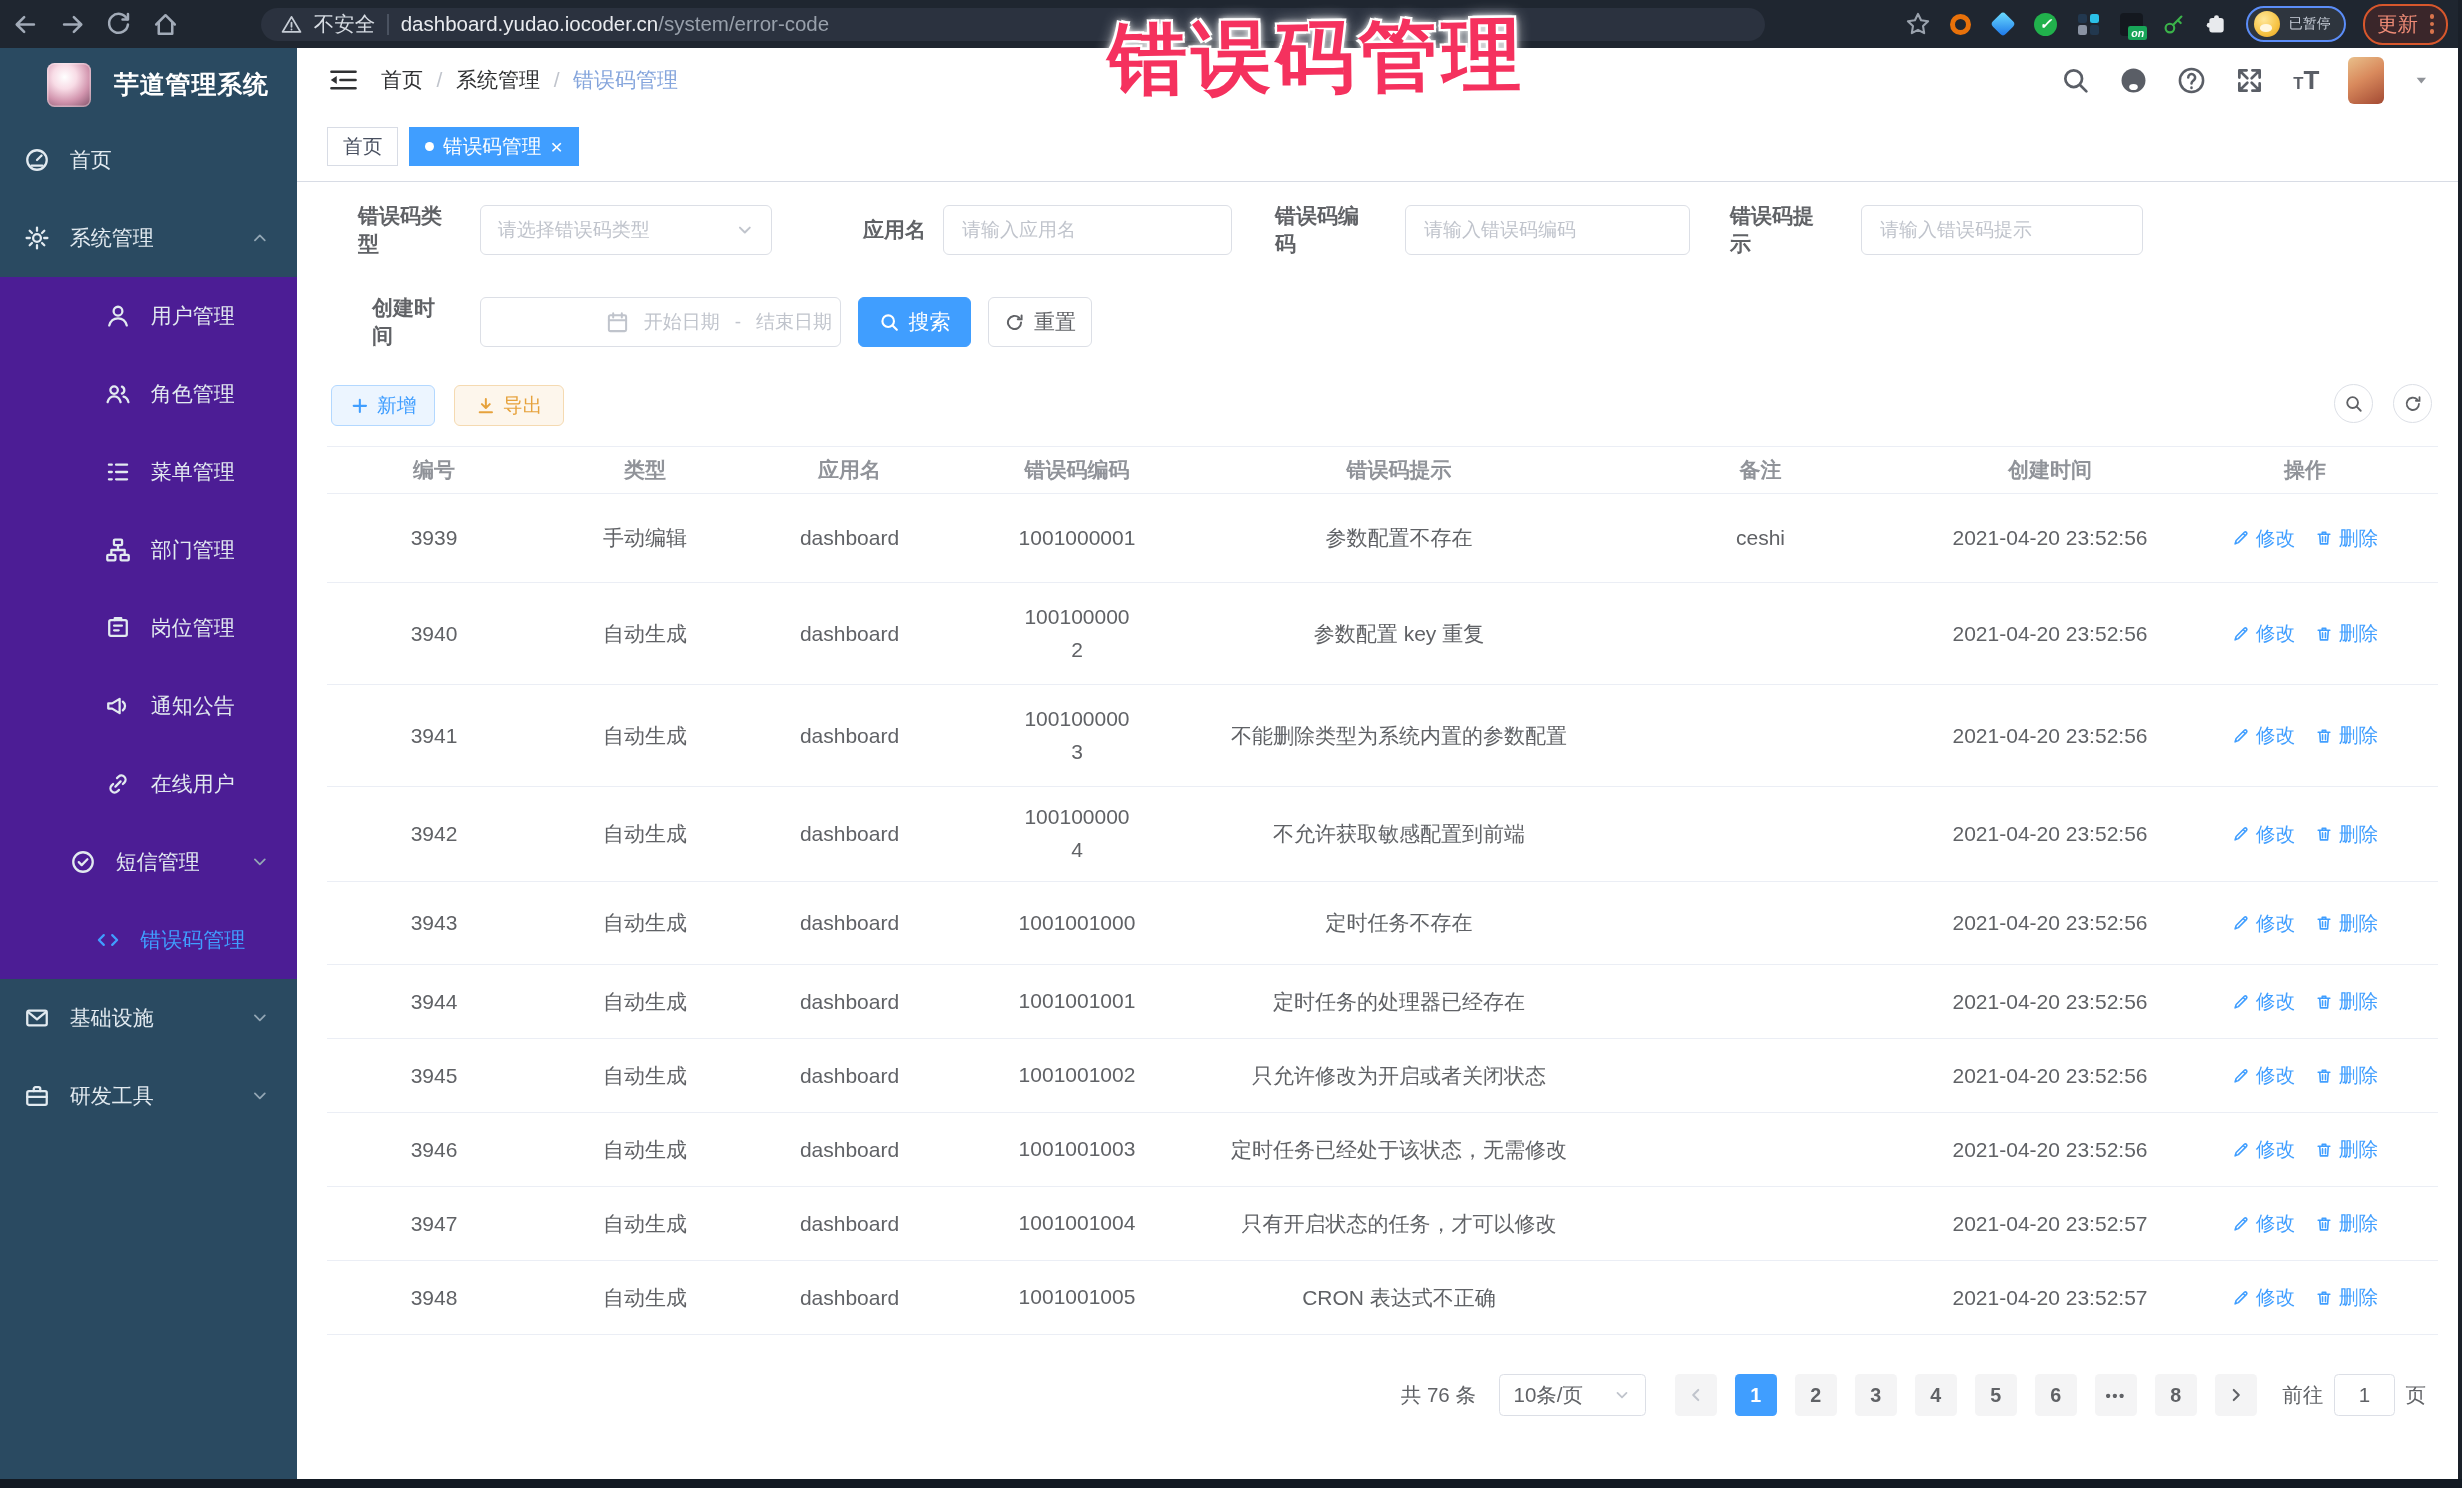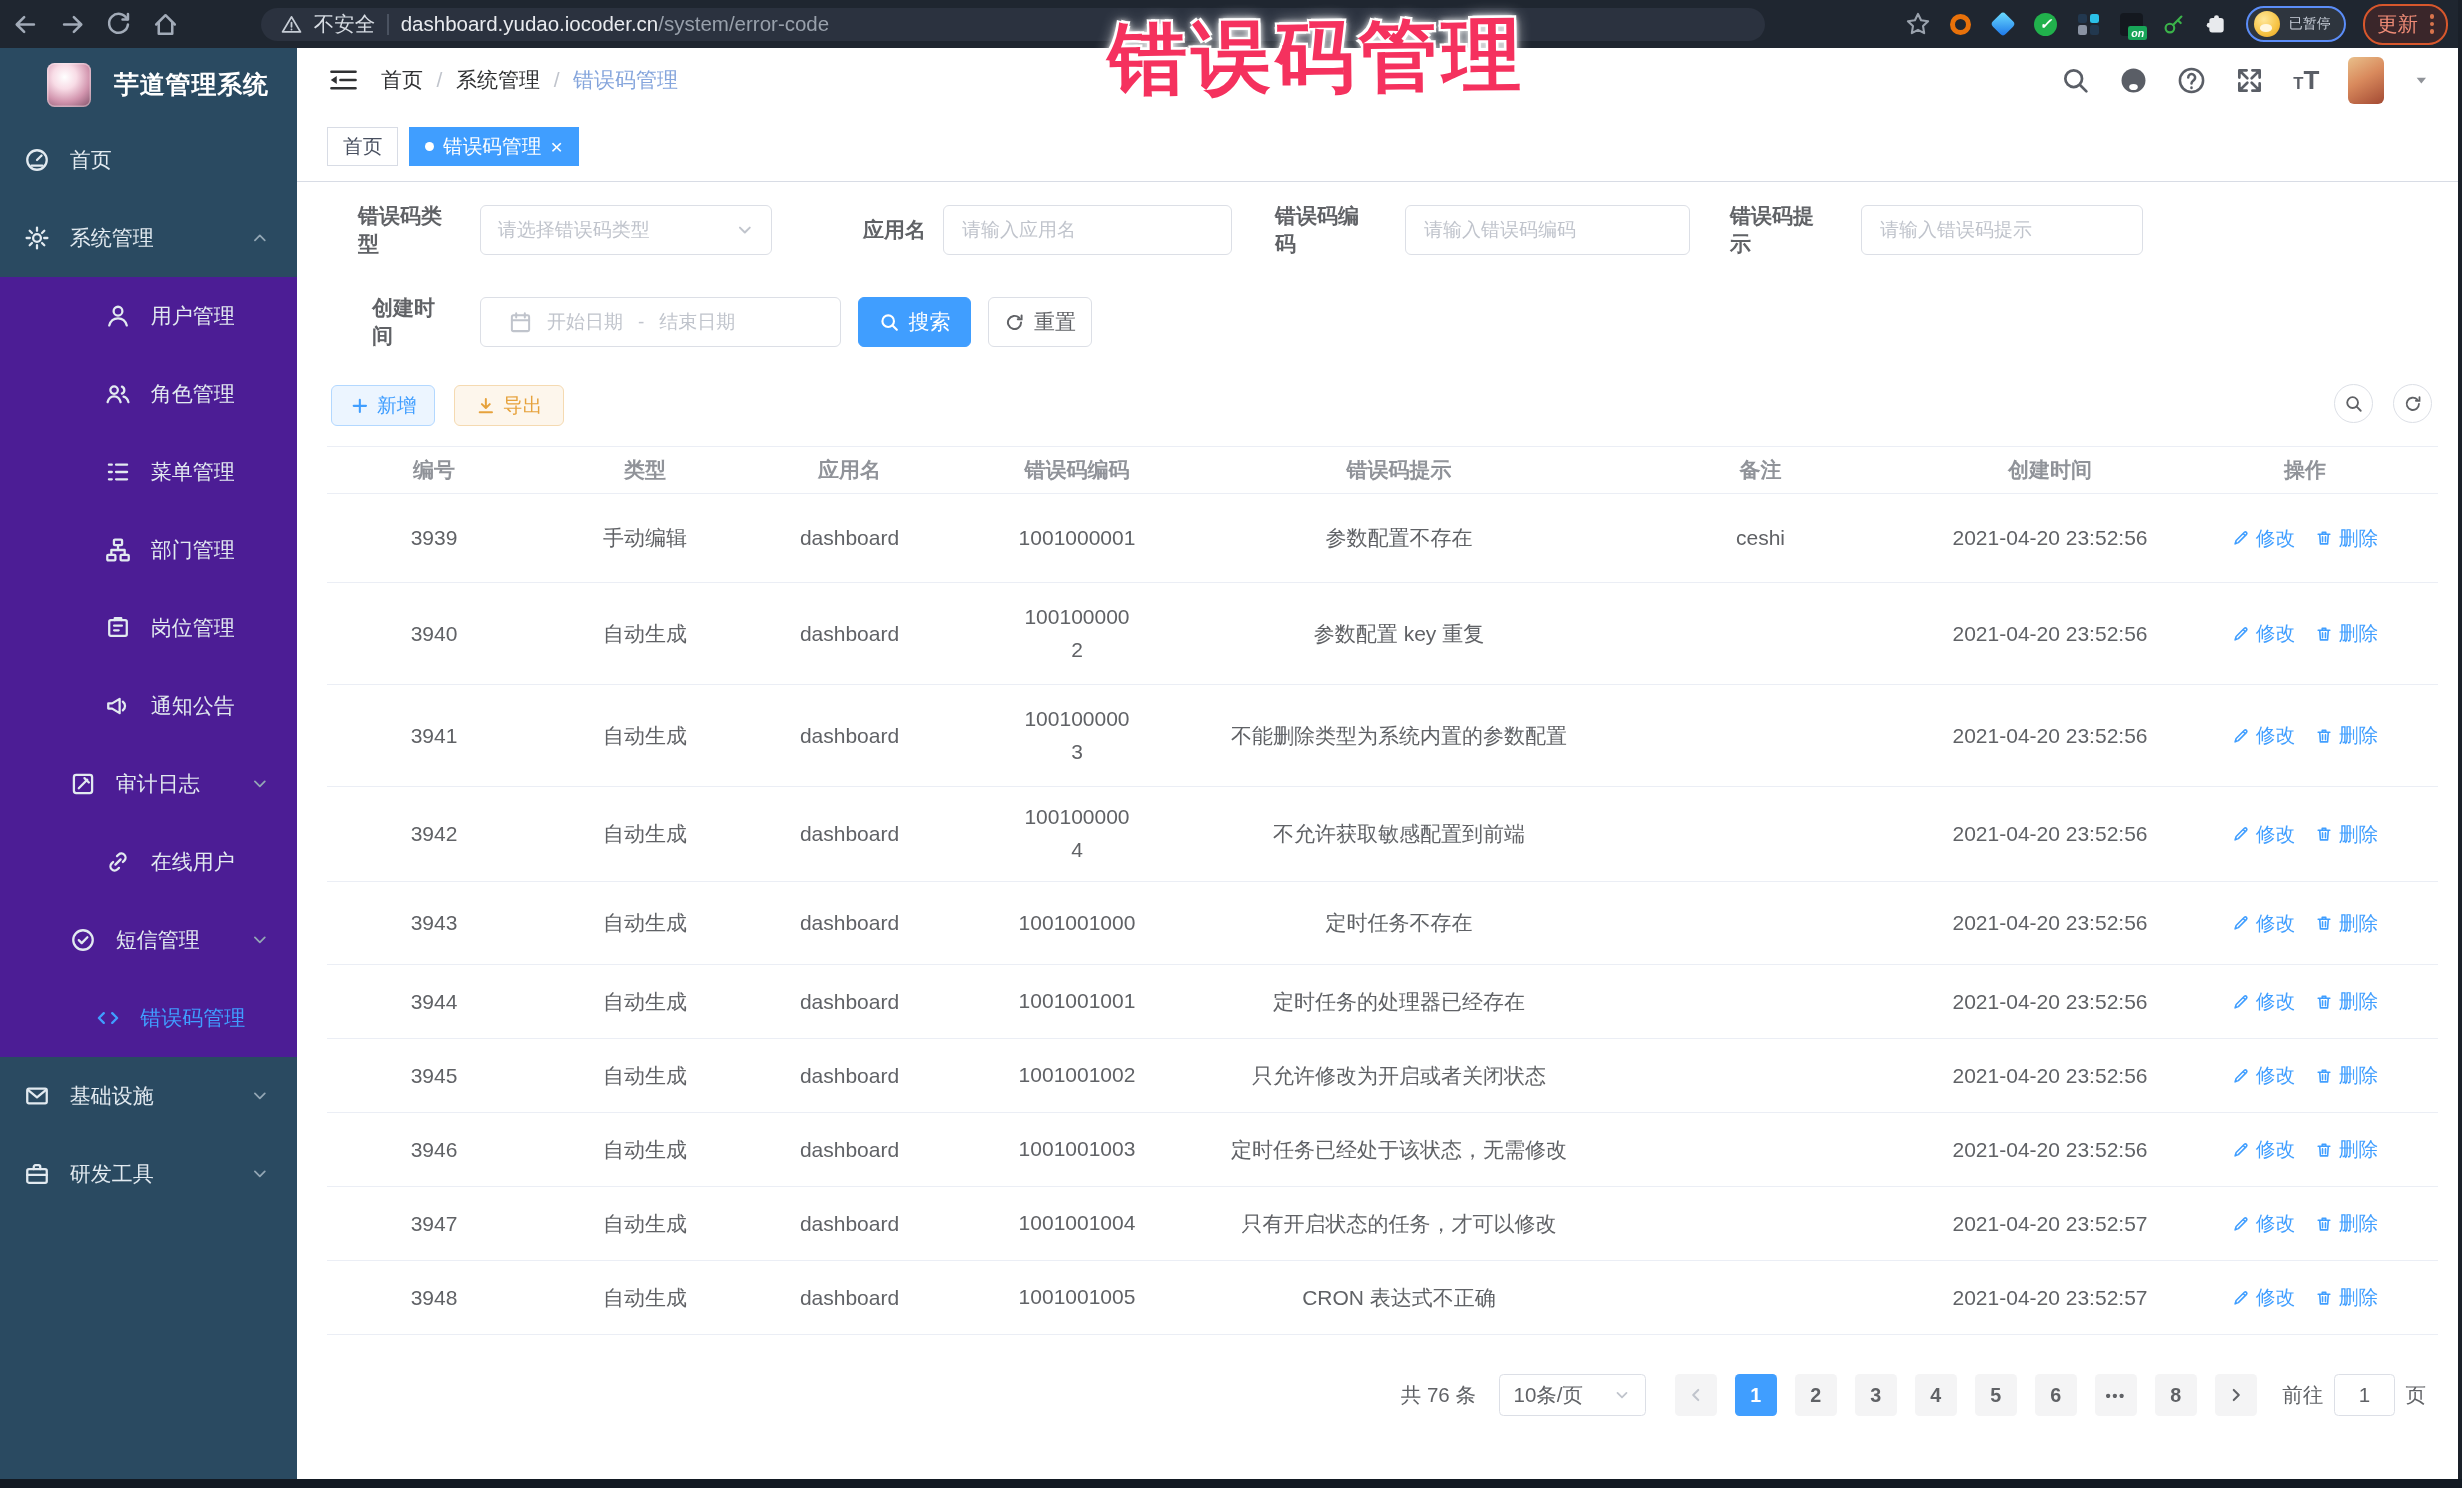--- a/index.html
+++ b/index.html
@@ -85,21 +85,21 @@
 
   
   .content { position:absolute; left:297px; top:182px; right:0; bottom:9px; background:#fff; z-index:5; }
   .f-label { position:absolute; height:50px; display:flex; align-items:center; justify-content:flex-end; font-weight:700; color:#606266; font-size:21px; }
   .f-ctrl { position:absolute; height:50px; border:1.5px solid #dcdfe6; border-radius:6px; background:#fff; font-size:19px; }
   .f-select { display:flex; align-items:center; justify-content:space-between; padding:0 16.7px; cursor:pointer; }
   .f-select .ph { color:#c0c4cc; }
   .f-select .chev { color:#c0c4cc; } .f-select .chev svg { width:19.7px; height:19.7px; }
   input.f-ctrl { padding:0 18px; color:#606266; outline:none; }
   input.f-ctrl::placeholder { color:#c0c4cc; }
-  .f-range { display:flex; align-items:center; gap:15px; padding:0 28px; color:#c0c4cc; cursor:pointer; }
+  .f-range { display:flex; align-items:center; gap:15px; padding:0 8px; color:#c0c4cc; cursor:pointer;justify-content:flex-end; }
   .f-range .cal { color:#c0c4cc; } .f-range .cal svg { width:23px; height:23px; }
   .btn { position:absolute; height:50px; border-radius:6px; display:flex; align-items:center; justify-content:center; gap:9px; font-size:21px; cursor:pointer; border:1.5px solid transparent; }
   .btn svg { width:21px; height:21px; }
   .btn-search { background:#409eff; color:#fff; border-color:#409eff; }
   .btn-reset { background:#fff; color:#606266; border-color:#dcdfe6; }
   .btn-sm { position:absolute; height:41px; border-radius:6px; display:flex; align-items:center; justify-content:center; gap:7.6px; font-size:19.7px; cursor:pointer; }
   .btn-add { background:#ecf5ff; border:1.5px solid #b3d8ff; color:#409eff; }
   .btn-export { background:#fdf6ec; border:1.5px solid #f5dab1; color:#e6a23c; }
   .btn-sm svg { width:19.7px; height:19.7px; }
   .circle-btn { position:absolute; width:39px; height:39px; border:1.5px solid #dcdfe6; border-radius:50%; display:flex; align-items:center; justify-content:center; color:#606266; cursor:pointer; background:#fff; }
@@ -312,34 +312,20 @@
           <span class="s-label">岗位管理</span>
         </div>
         <div class="side-item sub">
           <span class="s-icon">
             <svg viewBox="0 0 16 16" fill="none" stroke="currentColor" stroke-width="1.4" stroke-linecap="round" stroke-linejoin="round">
               <path d="M2 6.4v3.2h2.4L9 12.4V3.6L4.4 6.4H2z"></path>
               <path d="M11 5.4a3.2 3.2 0 010 5.2"></path>
             </svg>
           </span>
           <span class="s-label">通知公告</span>
-        </div>
-        <div class="side-item sub">
-          <span class="s-icon">
-            <svg viewBox="0 0 16 16" fill="none" stroke="currentColor" stroke-width="1.4" stroke-linecap="round" stroke-linejoin="round">
-              <rect x="2.4" y="2.4" width="11.2" height="11.2" rx="1.4"></rect>
-              <path d="M5.4 10.6l5.2-5.2M8.9 4.4l2.7 2.7"></path>
-            </svg>
-          </span>
-          <span class="s-label">审计日志</span>
-          <span class="s-chev">
-            <svg viewBox="0 0 16 16" fill="none" stroke="currentColor" stroke-width="1.4" stroke-linecap="round" stroke-linejoin="round">
-              <path d="M4 6l4 4 4-4"></path>
-            </svg>
-          </span>
         </div>
         <div class="side-item sub">
           <span class="s-icon">
             <svg viewBox="0 0 16 16" fill="none" stroke="currentColor" stroke-width="1.4" stroke-linecap="round" stroke-linejoin="round">
               <path d="M6.4 9.6l3.2-3.2"></path>
               <path d="M7.4 4.4l1-1a2.55 2.55 0 013.6 3.6l-1 1M8.6 11.6l-1 1a2.55 2.55 0 01-3.6-3.6l1-1"></path>
             </svg>
           </span>
           <span class="s-label">在线用户</span>
         </div>

